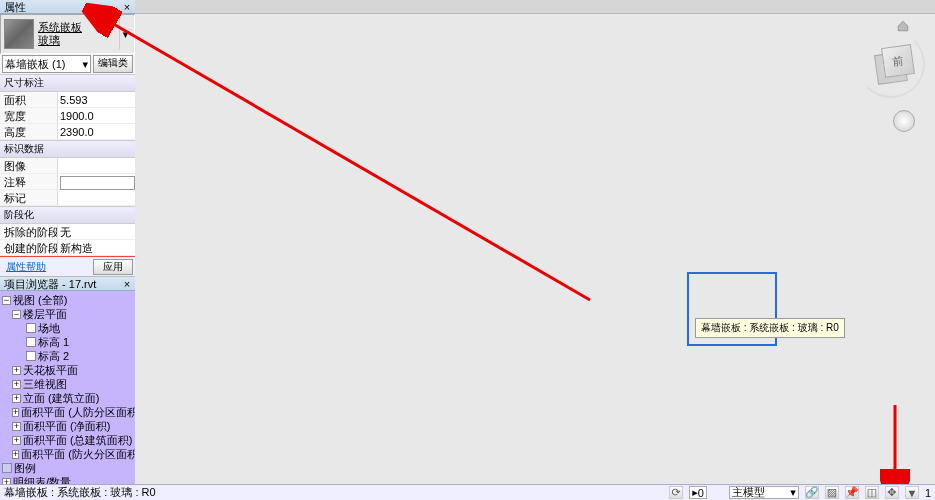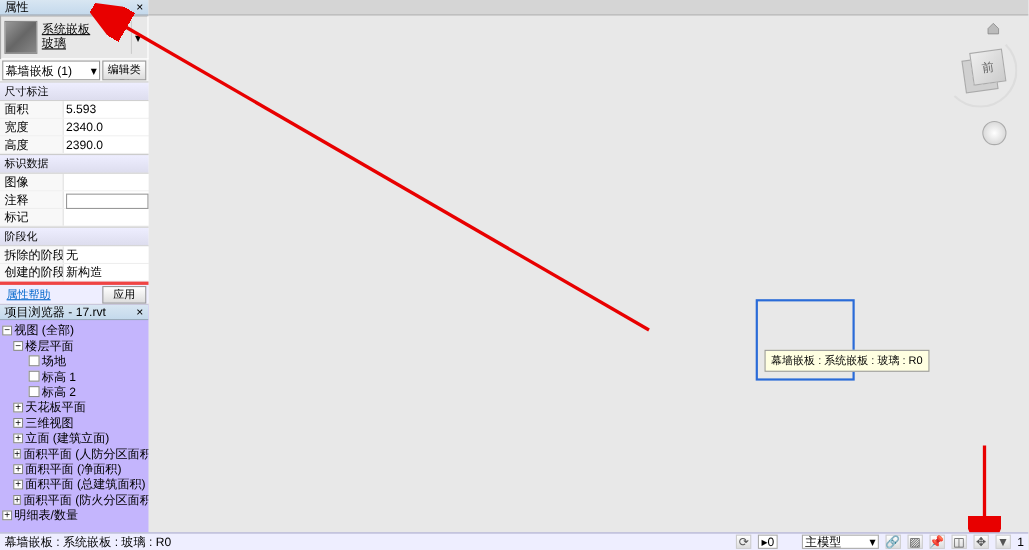--- a/index.html
+++ b/index.html
@@ -17,21 +17,21 @@
 .type-dd { width: 12px; height: 30px; display: flex; align-items: center; justify-content: center; border-left: 1px solid #ccc; }
 .instance-row { display: flex; height: 20px; align-items: center; padding: 2px; gap: 2px; }
 .instance-drop { flex: 1; height: 18px; border: 1px solid #999; background: #fff; font-size: 10px; padding: 0 2px; display: flex; align-items: center; justify-content: space-between; }
 .edit-type-btn { height: 18px; width: 40px; font-size: 10px; border: 1px solid #999; background: linear-gradient(#fff,#ddd); overflow: hidden; }
 
 .group-hdr { background: linear-gradient(#eef,#dde); font-size: 10px; padding: 1px 4px; border-top: 1px solid #ccc; border-bottom: 1px solid #ccc; }
 .prop-row { display: flex; height: 16px; font-size: 10px; border-bottom: 1px solid #eee; }
 .prop-name { width: 58px; padding-left: 4px; background: #f8f8f8; border-right: 1px solid #ddd; line-height: 16px; overflow: hidden; white-space: nowrap; }
 .prop-val { flex: 1; padding-left: 2px; line-height: 16px; background: #fff; }
 .prop-val input { width: 100%; height: 14px; border: 1px solid #999; font-size: 10px; }
-.help-row { display: flex; height: 20px; align-items: center; padding: 2px; background: #eef; border-top: 3px solid #ef4444; }
+.help-row { display: flex; height: 20px; align-items: center; padding: 2px; background: #eef; border-top: 1px solid #ef4444; }
 .help-link { flex: 1; font-size: 10px; color: #06c; text-decoration: underline; padding-left: 4px; }
 .apply-btn { width: 40px; height: 16px; font-size: 10px; border: 1px solid #999; background: linear-gradient(#fff,#ddd); text-align: center; }
 
 
 .browser { flex: 1; background: #c4b5fd; overflow: hidden; }
 .browser-title { background: linear-gradient(#d8e6f2,#c4d9ec); height: 14px; line-height: 14px; padding: 0 4px; font-size: 10px; position: relative; border-bottom: 1px solid #9ab; white-space: nowrap; overflow: hidden; }
 .tree { padding: 2px 0; font-size: 10px; }
 .tree-item { display: flex; align-items: center; height: 14px; padding-left: 2px; white-space: nowrap; }
 .tree-item.lv1 { padding-left: 12px; }
 .tree-item.lv2 { padding-left: 26px; }
@@ -106,21 +106,21 @@
         <button class="edit-type-btn">编辑类型</button>
       </div>
 
       <div class="group-hdr">尺寸标注</div>
       <div class="prop-row">
         <div class="prop-name">面积</div>
         <div class="prop-val">5.593</div>
       </div>
       <div class="prop-row">
         <div class="prop-name">宽度</div>
-        <div class="prop-val">2340.0</div>
+        <div class="prop-val">1900.0</div>
       </div>
       <div class="prop-row">
         <div class="prop-name">高度</div>
         <div class="prop-val">2390.0</div>
       </div>
 
       <div class="group-hdr">标识数据</div>
       <div class="prop-row">
         <div class="prop-name">图像</div>
         <div class="prop-val"></div>
@@ -196,20 +196,24 @@
             <span class="exp">+</span>
             <span>面积平面 (净面积)</span>
           </div>
         <div class="tree-item lv1">
             <span class="exp">+</span>
             <span>面积平面 (总建筑面积)</span>
           </div>
         <div class="tree-item lv1">
             <span class="exp">+</span>
             <span>面积平面 (防火分区面积)</span>
+          </div>
+        <div class="tree-item">
+            <span class="tree-icon ico-group"></span>
+            <span>图例</span>
           </div>
         <div class="tree-item">
             <span class="exp">+</span>
             <span>明细表/数量</span>
           </div>
 
       </div>
     </div>
   </div>
 

